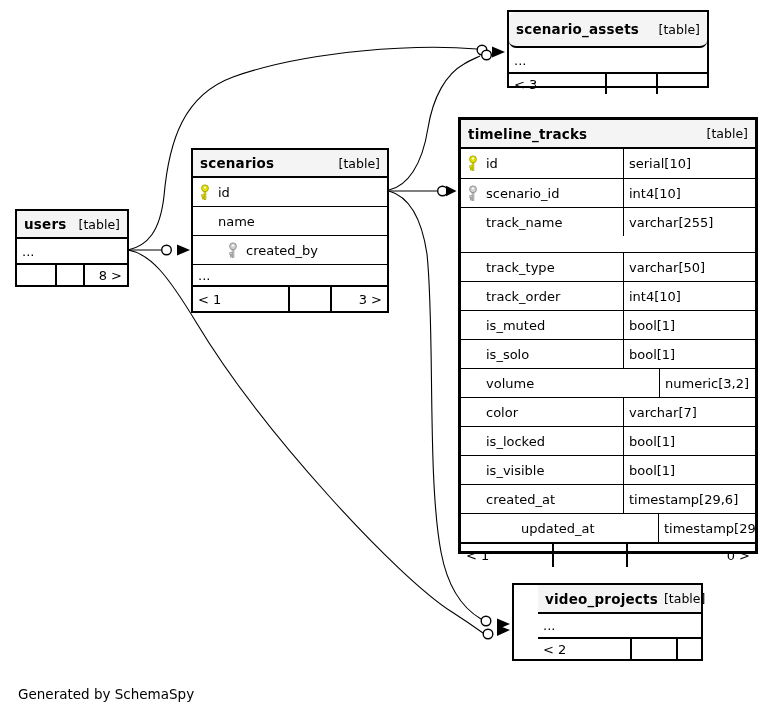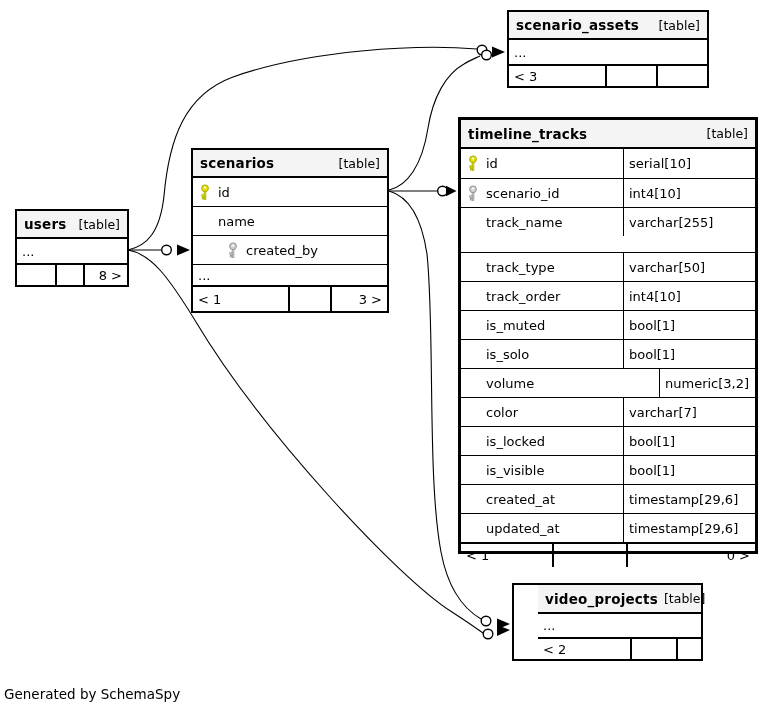--- a/index.html
+++ b/index.html
@@ -17,21 +17,21 @@
   .cname{display:flex;align-items:center;box-sizing:border-box;padding-left:7px;overflow:hidden;white-space:nowrap;}
   .keyslot{width:13px;flex:0 0 13px;margin-right:5px;display:flex;align-items:center;}
   .ctype{flex:1;box-sizing:border-box;border-left:1.3px solid #000;padding-left:5px;align-self:stretch;
          display:flex;align-items:center;overflow:hidden;white-space:nowrap;}
   .more{display:flex;align-items:center;box-sizing:border-box;padding-left:5px;border-top:1.3px solid #000;}
   .pager{display:flex;box-sizing:border-box;border-top:2px solid #000;}
   .pager>div{box-sizing:border-box;display:flex;align-items:center;padding:0 5px;overflow:hidden;white-space:nowrap;}
   .pager>div+div{border-left:2px solid #000;}
   .pg-l{justify-content:flex-start;}
   .pg-r{justify-content:flex-end;}
-  #note{position:absolute;left:4px;top:686px;font-size:13.5px;}
+  #note{position:absolute;left:18px;top:686px;font-size:13.5px;}
   svg .rel{fill:none;stroke:#000;stroke-width:1.1;}
   svg .dot{fill:#fff;stroke:#000;stroke-width:1.4;}
   svg .arr{fill:#000;stroke:none;}
 </style>
 </head>
 <body>
 
 <div id="canvas">
 
   <svg id="edges" viewBox="0 0 775 716">
@@ -230,36 +230,36 @@
       <div class="ctype">bool[1]</div>
     </div>
     <div class="row" style="height:29px;">
       <div class="cname" style="flex:0 0 162px;">
           <span class="keyslot"></span>
         <span>created_at</span>
         </div>
       <div class="ctype">timestamp[29,6]</div>
     </div>
     <div class="row" style="height:29px;">
-      <div class="cname" style="flex:0 0 162px;">
+      <div class="cname" style="flex:0 0 162px;margin-left:35px;">
           <span class="keyslot"></span>
         <span>updated_at</span>
         </div>
       <div class="ctype">timestamp[29,6]</div>
     </div>
 
     <div class="pager" style="height:25px;">
       <div class="pg-l" style="width:91px;">&lt; 1</div>
       <div class="pg-l" style="width:74px;"></div>
       <div class="pg-r" style="flex:1;">0 &gt;</div>
     </div>
   </div>
 
   <div class="tbl" style="left:507px;top:10px;width:202px;height:78px;">
-    <div class="t-hdr" style="height:28px;">
+    <div class="t-hdr" style="height:36px;border-radius:7px;">
       <span class="t-name">scenario_assets</span>
       <span class="t-tag">[table]</span>
     </div>
     <div class="more first" style="height:24px;border-top:none;">
       <span>...</span>
     </div>
     <div class="pager" style="height:22px;">
       <div class="pg-l" style="width:96px;">&lt; 3</div>
       <div class="pg-l" style="width:51px;"></div>
       <div class="pg-r" style="flex:1;"></div>

